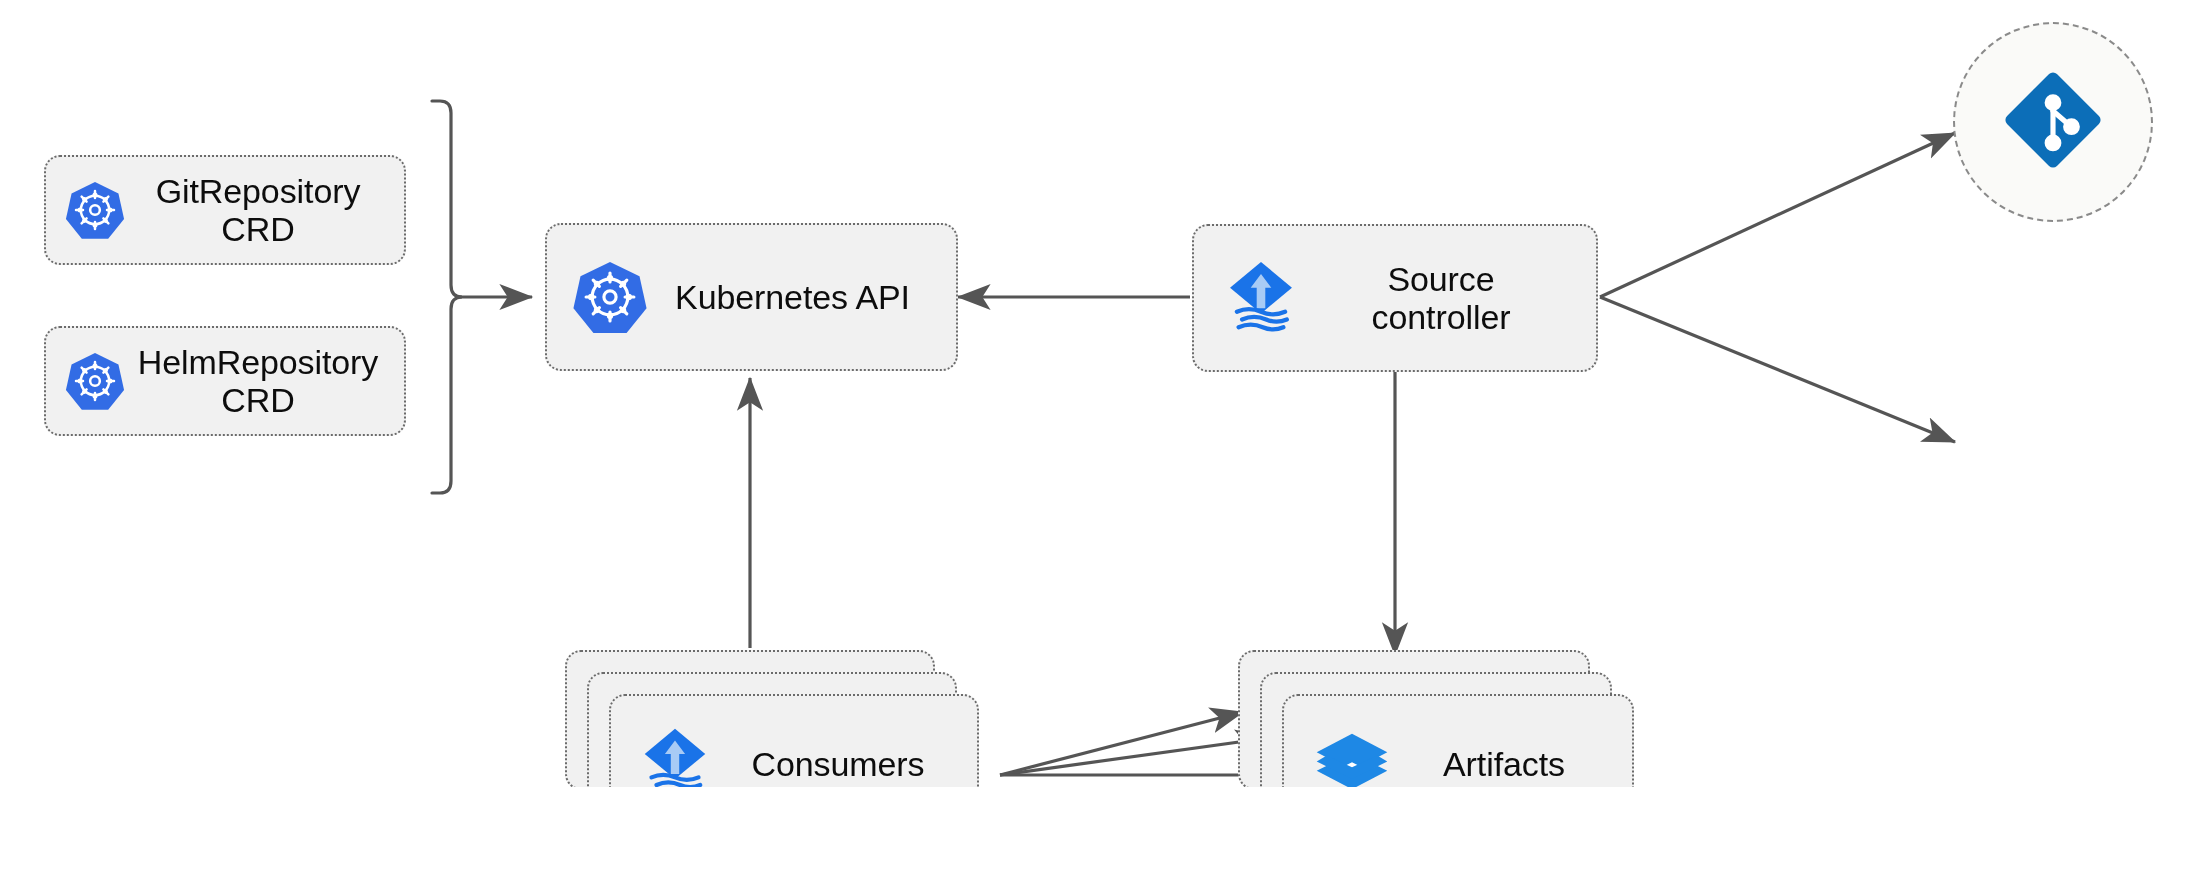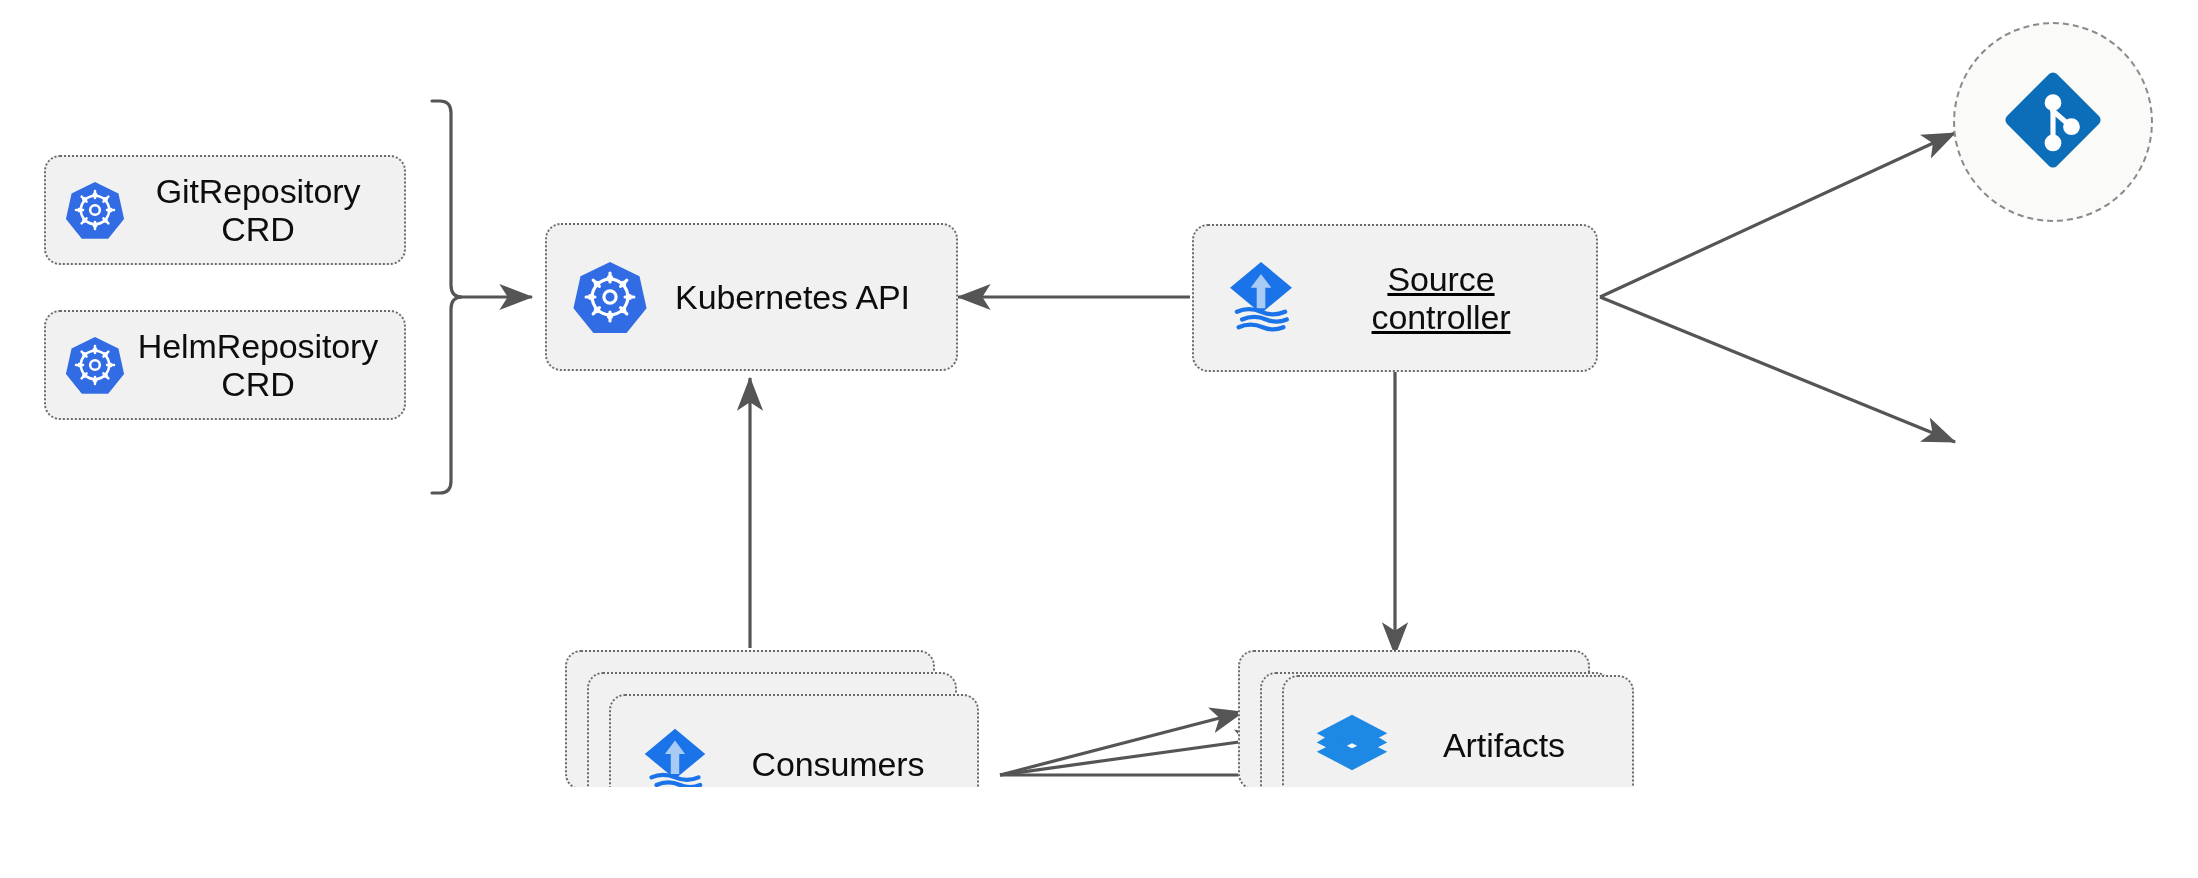--- a/index.html
+++ b/index.html
@@ -137,21 +137,21 @@
             <circle cx="42.9" cy="42.9" r="2.4"></circle>
           <circle cx="42.9" cy="21.1" r="2.4"></circle>
             <circle cx="21.1" cy="42.9" r="2.4"></circle>
         </g>
       </svg>
     </span>
     <span class="label">GitRepository
 CRD</span>
   </div>
 
-  <div class="node" style="left:44px; top:310px; width:362px; height:110px; padding:0 14px 0 18px;align-items:center;">
+  <div class="node" style="left:44px; top:326px; width:362px; height:110px; padding:0 14px 0 18px;align-items:center;">
     <span class="icon">
       <svg width="62" height="62" viewBox="0 0 64 64" aria-hidden="true">
         <path d="M32 3.2 L56.2 14.9 L62 41.2 L45.6 61.6 L18.4 61.6 L2 41.2 L7.8 14.9 Z" fill="#326CE5"></path>
         <g fill="none" stroke="#ffffff" stroke-width="2.6" stroke-linecap="round">
           <circle cx="32" cy="32" r="14.6"></circle>
           <circle cx="32" cy="32" r="5.0"></circle>
           <line x1="32" y1="12.4" x2="32" y2="19.6"></line>
           <line x1="32" y1="44.4" x2="32" y2="51.6"></line>
           <line x1="12.4" y1="32" x2="19.6" y2="32"></line>
           <line x1="44.4" y1="32" x2="51.6" y2="32"></line>
@@ -200,21 +200,21 @@
           <circle cx="21.1" cy="21.1" r="2.4"></circle>
             <circle cx="42.9" cy="42.9" r="2.4"></circle>
           <circle cx="42.9" cy="21.1" r="2.4"></circle>
             <circle cx="21.1" cy="42.9" r="2.4"></circle>
         </g>
       </svg>
     </span>
     <span class="label">Kubernetes API</span>
   </div>
 
-  <div class="node" style="left:1192px; top:224px; width:406px; height:148px; padding:0 18px 0 24px;text-decoration:underline;">
+  <div class="node" style="left:1192px; top:224px; width:406px; height:148px; padding:0 18px 0 24px;">
     <span class="icon">
       <svg width="86" height="86" viewBox="0 0 100 100" aria-hidden="true">
         <path d="M50 8 L86 38 L50 68 L14 38 Z" fill="#1A73E8"></path>
         <path d="M50 22 L62 38 L55 38 L55 62 L45 62 L45 38 L38 38 Z" fill="#A8CBF5"></path>
         <g stroke="#1A73E8" stroke-width="5" fill="none" stroke-linecap="round">
           <path d="M22 66 Q 36 60 50 66 Q 64 72 78 66"></path>
           <path d="M28 75 Q 42 69 56 75 Q 68 80 80 75"></path>
           <path d="M24 84 Q 38 78 52 84 Q 64 89 76 84"></path>
         </g>
       </svg>
@@ -235,21 +235,21 @@
           <path d="M28 75 Q 42 69 56 75 Q 68 80 80 75"></path>
           <path d="M24 84 Q 38 78 52 84 Q 64 89 76 84"></path>
         </g>
       </svg>
     </span>
     <span class="label">Consumers</span>
   </div>
 
   <div class="stack-ghost" style="left:1238px; top:650px; width:352px; height:140px;"></div>
   <div class="stack-ghost" style="left:1260px; top:672px; width:352px; height:140px;"></div>
-  <div class="node" style="left:1282px; top:675px; width:352px; height:140px; padding:0 18px 0 26px;">
+  <div class="node" style="left:1282px; top:694px; width:352px; height:140px; padding:0 18px 0 26px;">
     <span class="icon">
       <svg width="84" height="84" viewBox="0 0 100 100" aria-hidden="true">
         <path d="M50 14 L92 36 L50 58 L8 36 Z" fill="#1E88E5"></path>
         <path d="M50 48 L76 61 L50 74 L24 61 Z" fill="#ffffff"></path>
         <path d="M50 44 L92 63 L50 82 L8 63 Z" fill="#1E88E5" opacity="0"></path>
         <path d="M20 52 L50 66 L80 52 L92 58 L50 80 L8 58 Z" fill="#1E88E5"></path>
         <path d="M20 72 L50 86 L80 72 L92 78 L50 98 L8 78 Z" fill="#1E88E5" opacity="0"></path>
         <path d="M20 40 L50 54 L80 40 L92 47 L50 68 L8 47 Z" fill="#1E88E5"></path>
       </svg>
     </span>

